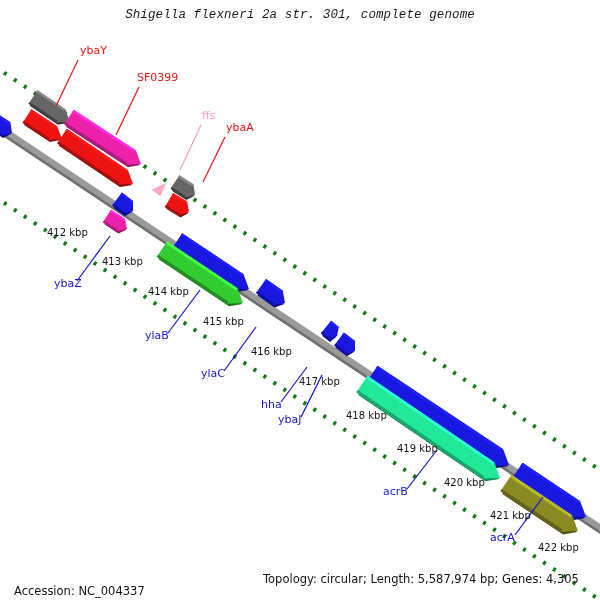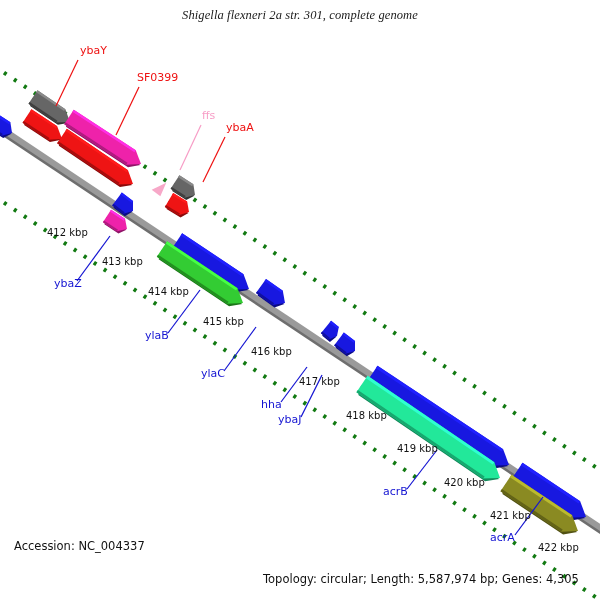--- a/index.html
+++ b/index.html
@@ -2,25 +2,25 @@
 <html><head>
 <meta charset="utf-8">
 <style>
   html,body{margin:0;padding:0;background:#ffffff;}
   body{width:600px;height:600px;overflow:hidden;
        font-family:"DejaVu Sans","Liberation Sans",sans-serif;}
   #stage{position:relative;width:600px;height:600px;background:#ffffff;}
   svg#canvas{position:absolute;left:0;top:0;width:600px;height:600px;display:block;}
   .title{
     position:absolute;left:0;top:8px;width:600px;text-align:center;
-    font-family:Liberation Serif, serif;
+    font-family:Liberation Mono, monospace;
     font-size:12.5px;font-style:italic;color:#1a1a1a;letter-spacing:0.1px;
   }
   .footer-left{
-    position:absolute;left:14px;top:539px;
+    position:absolute;left:14px;top:584px;
     font-size:11.5px;color:#111111;white-space:nowrap;
   }
   .footer-right{
     position:absolute;left:263px;top:572px;
     font-size:11.5px;color:#111111;white-space:nowrap;
   }
   text{font-family:"DejaVu Sans","Liberation Sans",sans-serif;}
   .tick-label{font-size:10px;fill:#111111;}
   .gene-label{font-size:11px;}
 </style>

